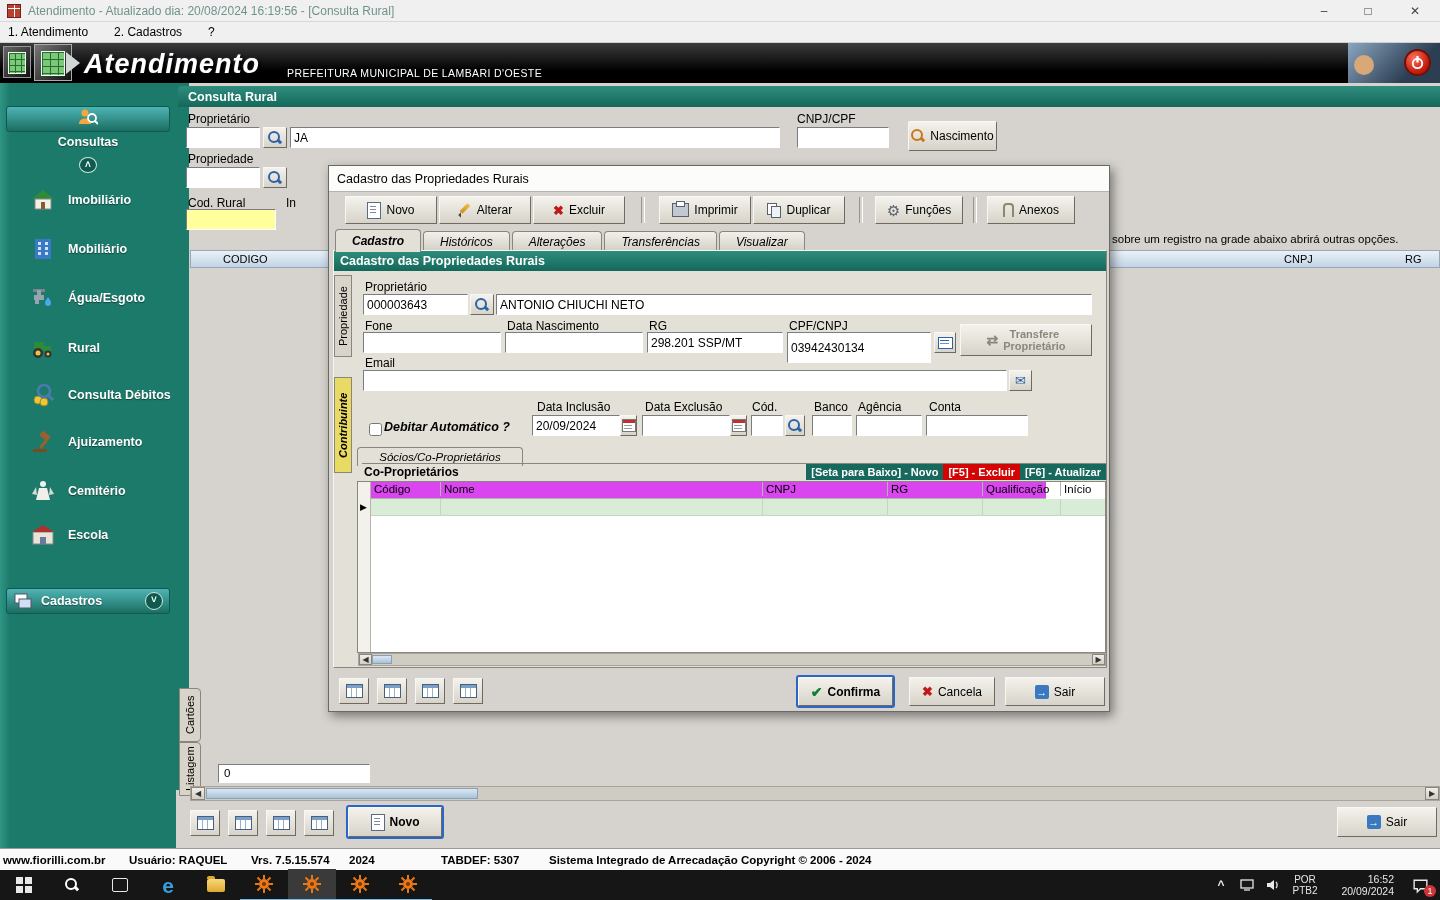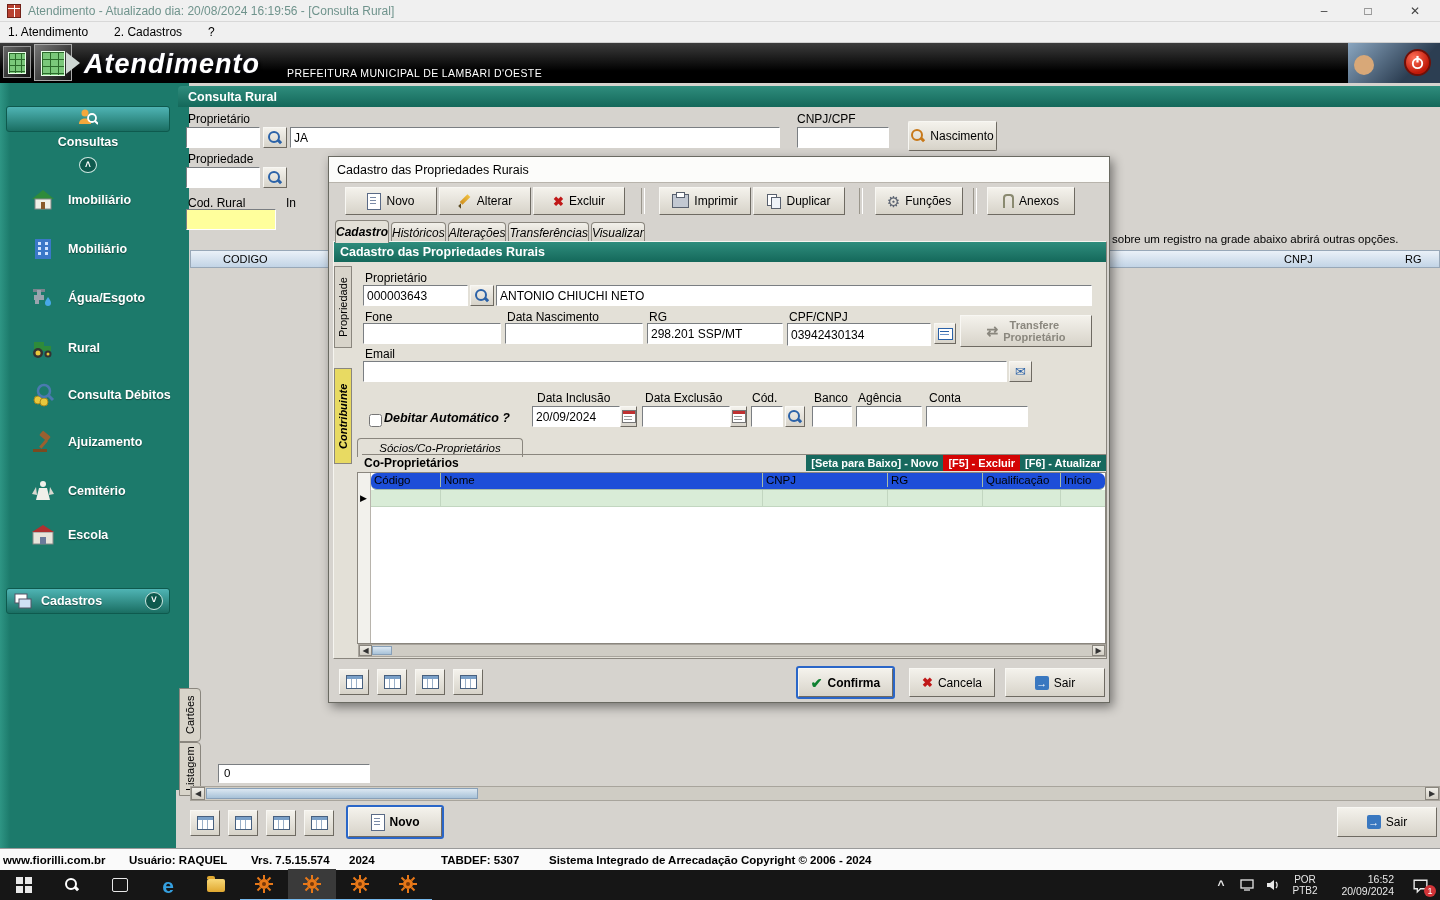--- a/index.html
+++ b/index.html
@@ -53,21 +53,21 @@
   .seph{width:2px;height:26px;border-left:1px solid #9a968c;border-right:1px solid #fff;position:absolute;top:5px;}
   
   .side-item{position:absolute;left:0;width:176px;height:48px;display:flex;align-items:center;gap:12px;padding-left:30px;box-sizing:border-box;cursor:default;}
   .side-item span.t{color:#fff;font-weight:bold;font-size:12.5px;text-shadow:0 1px 1px rgba(0,0,0,.45);}
   .side-hd{position:absolute;left:6px;width:164px;height:26px;border-radius:3px;border:1px solid #0e5a4e;
        background:linear-gradient(180deg,#4fb4b4,#1a6e62);display:flex;align-items:center;gap:8px;padding:0 6px;box-sizing:border-box;}
   .side-hd .t{color:#fff;font-weight:bold;font-size:12.5px;flex:1;text-shadow:0 1px 1px rgba(0,0,0,.4);}
   .side-hd .chev{width:16px;height:16px;border-radius:50%;background:#0e5a4e;border:1px solid #cfe8e2;color:#fff;
        font-size:10px;line-height:14px;text-align:center;font-weight:bold;}
   
-  .dtab{height:20px;padding:0 0;display:inline-flex;align-items:center;font-style:italic;font-size:12px;
+  .dtab{height:20px;padding:0 16px;display:inline-flex;align-items:center;font-style:italic;font-size:12px;
        background:linear-gradient(#f2f0ea,#d2cec4);border:1px solid #8a867e;border-bottom:none;
        border-radius:4px 4px 0 0;margin-right:2px;position:relative;}
   .dtab.active{background:#e3e0d7;font-weight:bold;height:22px;margin-top:-2px;z-index:2;}
   
   .scrollh{position:absolute;background:#cfccc4;border:1px solid #a8a49c;box-sizing:border-box;}
   .sarrow{position:absolute;top:0;width:14px;height:100%;background:linear-gradient(#f0eee8,#d2cec4);
        border:1px solid #8a867e;box-sizing:border-box;font-size:8px;display:flex;align-items:center;justify-content:center;color:#333;}
   .sthumb{position:absolute;top:1px;height:11px;background:linear-gradient(#dce8f2,#a8c2d8);border:1px solid #88a0b8;box-sizing:border-box;}
   .gcell{display:inline-block;box-sizing:border-box;padding:1px 3px;font-size:11.5px;white-space:nowrap;overflow:hidden;}
   .tb-ic{display:flex;align-items:center;justify-content:center;width:48px;height:30px;}
@@ -283,21 +283,21 @@
 
   <div class="btn" style="left:348px;top:807px;width:94px;height:30px;outline:2px solid #2a66c8;outline-offset:0;border-radius:1px;">
     <span class="i-doc"></span>
     <span style="font-weight:bold;">Novo</span>
   </div>
   <div class="btn" style="left:1337px;top:807px;width:100px;height:30px;">
     <span class="i-exit">→</span>
     <span>Sair</span>
   </div>
 
-  <div class="abs" style="left:328px;top:156px;width:782px;height:547px;background:#d6d3ce;border:1px solid #6a6a62;box-shadow:3px 4px 10px rgba(0,0,0,.45);text-decoration:underline;">
+  <div class="abs" style="left:328px;top:165px;width:782px;height:547px;background:#d6d3ce;border:1px solid #6a6a62;box-shadow:3px 4px 10px rgba(0,0,0,.45);text-decoration:underline;">
 
     <div class="abs" style="left:0;top:0;width:780px;height:26px;background:#fcfcfa;border-bottom:1px solid #b8b4ac;">
       <span class="lbl" style="left:8px;top:6px;font-size:12.5px;">Cadastro das Propriedades Rurais</span>
     </div>
 
     <div class="abs" style="left:0;top:26px;width:780px;height:36px;">
       <div class="btn" style="left:16px;top:4px;width:92px;height:28px;">
         <span class="i-doc"></span>
           <span>Novo</span>
       </div>
@@ -368,21 +368,21 @@
         </div>
       <input class="inp" style="left: 162px; top: 43px; width: 596px; height: 21px;" value="ANTONIO CHIUCHI NETO">
 
       <div class="lbl" style="left:31px;top:68px;">Fone</div>
       <input class="inp" style="left: 29px; top: 81px; width: 138px; height: 21px;">
       <div class="lbl" style="left:173px;top:68px;">Data Nascimento</div>
       <input class="inp" style="left: 171px; top: 81px; width: 138px; height: 21px;">
       <div class="lbl" style="left:315px;top:68px;">RG</div>
       <input class="inp" style="left: 313px; top: 81px; width: 136px; height: 21px;" value="298.201 SSP/MT">
       <div class="lbl" style="left:455px;top:68px;">CPF/CNPJ</div>
-      <input class="inp" style="left: 453px; top: 81px; width: 144px; height: 23px;" value="03942430134">
+      <input class="inp" style="left: 453px; top: 81px; width: 144px; height: 31px;" value="03942430134">
       <div class="btn" style="left:600px;top:81px;width:22px;height:21px;">
           <span class="i-card"></span>
         </div>
       <div class="btn" style="left:626px;top:73px;width:132px;height:32px;color:#8a877e;">
         <span class="i-swap">⇄</span>
         <span style="display:flex;flex-direction:column;align-items:center;font-size:11px;line-height:12px;font-weight:bold;">
           <span>Transfere</span>
           <span>Proprietário</span>
         </span>
       </div>
@@ -429,21 +429,21 @@
         <span style="flex:1;font-weight:bold;font-size:12px;padding:1px 0 0 2px;">Co-Proprietários</span>
         <span style="background:#17695e;color:#fff;font-weight:bold;font-size:11px;padding:2px 5px;">[Seta para Baixo] - Novo</span>
         <span style="background:#d40404;color:#fff;font-weight:bold;font-size:11px;padding:2px 5px;">[F5] - Excluir</span>
         <span style="background:#17695e;color:#fff;font-weight:bold;font-size:11px;padding:2px 5px;">[F6] - Atualizar</span>
       </div>
 
       <div class="abs" style="left:23px;top:230px;width:749px;height:172px;background:#fff;border:1px solid #8a867e;">
         <div class="abs" style="left:0;top:0;width:13px;height:170px;background:#f2f1ec;border-right:1px solid #b8b4ac;">
           <span class="abs" style="left:2px;top:20px;font-size:9px;">▶</span>
         </div>
-        <div class="abs" style="left:13px;top:0;width:734px;height:17px;background:#1d4ed8;border-bottom:1px solid #a8bca8;white-space:nowrap;border-radius:6px;">
+        <div class="abs" style="left:13px;top:0;width:675px;height:17px;background:#d946ef;border-bottom:1px solid #a8bca8;white-space:nowrap;">
           <span class="gcell" style="width:70px;border-right:1px solid #a8bca8;">Código</span><span class="gcell" style="width:322px;border-right:1px solid #a8bca8;">Nome</span><span class="gcell" style="width:125px;border-right:1px solid #a8bca8;">CNPJ</span><span class="gcell" style="width:95px;border-right:1px solid #a8bca8;">RG</span><span class="gcell" style="width:78px;border-right:1px solid #a8bca8;">Qualificação</span><span class="gcell" style="width:42px;">Início</span>
         </div>
         <div class="abs" style="left:13px;top:17px;width:734px;height:17px;background:#d9ecd7;border-bottom:1px solid #c2d6c0;white-space:nowrap;">
           <span class="gcell" style="width:70px;height:17px;border-right:1px solid #c2d6c0;"></span><span class="gcell" style="width:322px;height:17px;border-right:1px solid #c2d6c0;"></span><span class="gcell" style="width:125px;height:17px;border-right:1px solid #c2d6c0;"></span><span class="gcell" style="width:95px;height:17px;border-right:1px solid #c2d6c0;"></span><span class="gcell" style="width:78px;height:17px;border-right:1px solid #c2d6c0;"></span><span class="gcell" style="width:42px;height:17px;"></span>
         </div>
       </div>
 
       <div class="scrollh" style="left:24px;top:402px;width:748px;height:13px;">
         <div class="sarrow" style="left:0;width:13px;">◀</div>
         <div class="sthumb" style="left:13px;width:20px;height:9px;"></div>

